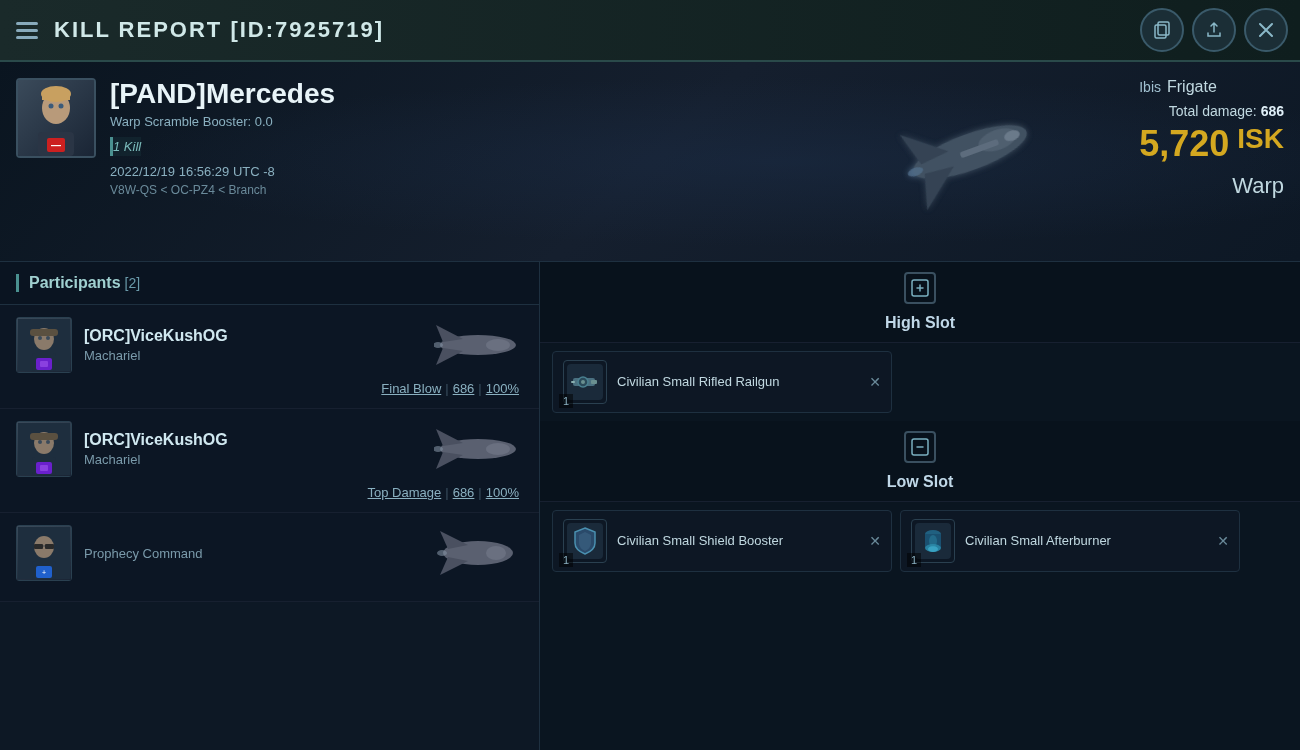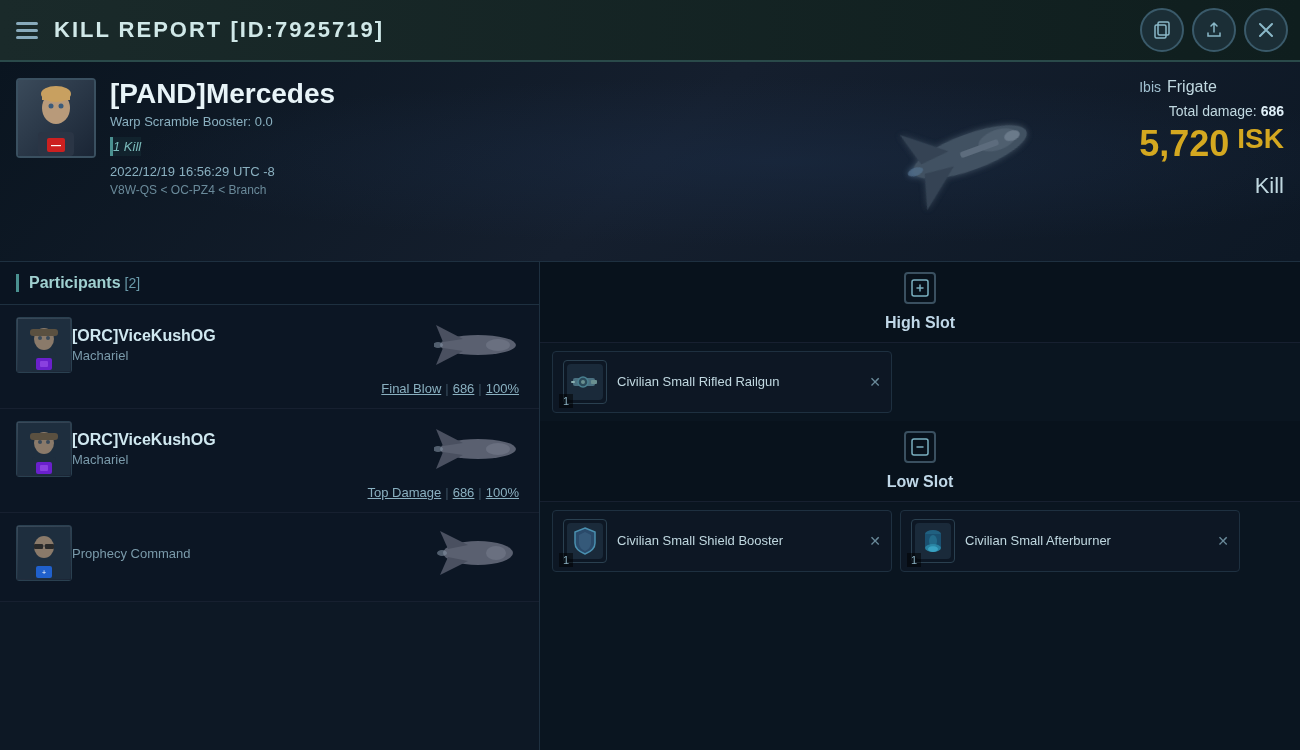--- a/index.html
+++ b/index.html
@@ -238,20 +238,21 @@
 
     
     .participant-row {
       border-bottom: 1px solid #172030;
       padding: 12px 16px;
       background: rgba(12,22,36,0.6);
     }
     .participant-top {
       display: flex;
       align-items: center;
+      gap: 12px;
       margin-bottom: 8px;
       justify-content: space-between;
     }
     .participant-avatar {
       width: 56px;
       height: 56px;
       background: linear-gradient(135deg, #2a3545, #1a2535);
       border: 1px solid #2a4050;
       border-radius: 3px;
       flex-shrink: 0;
@@ -512,21 +513,21 @@
       <span class="ship-class">Frigate</span>
     </div>
     <div class="total-damage-label">
       <span>Total damage:</span>
       <span style="font-weight:700;color:#e0f0f8;">686</span>
     </div>
     <div style="display:flex; align-items:flex-start; gap:8px; justify-content:flex-end; margin-top:4px;">
       <span class="isk-value">5,720</span>
       <span class="isk-unit">ISK</span>
     </div>
-    <div class="kill-type">Kill</div>
+    <div class="kill-type">Warp</div>
   </div>
 </div>
 
 <div class="main-content">
 
   <div class="left-panel">
     <div class="section-header">
       <div class="section-header-bar"></div>
       <span class="section-title">Participants</span>
       <span class="participant-count">[2]</span>

